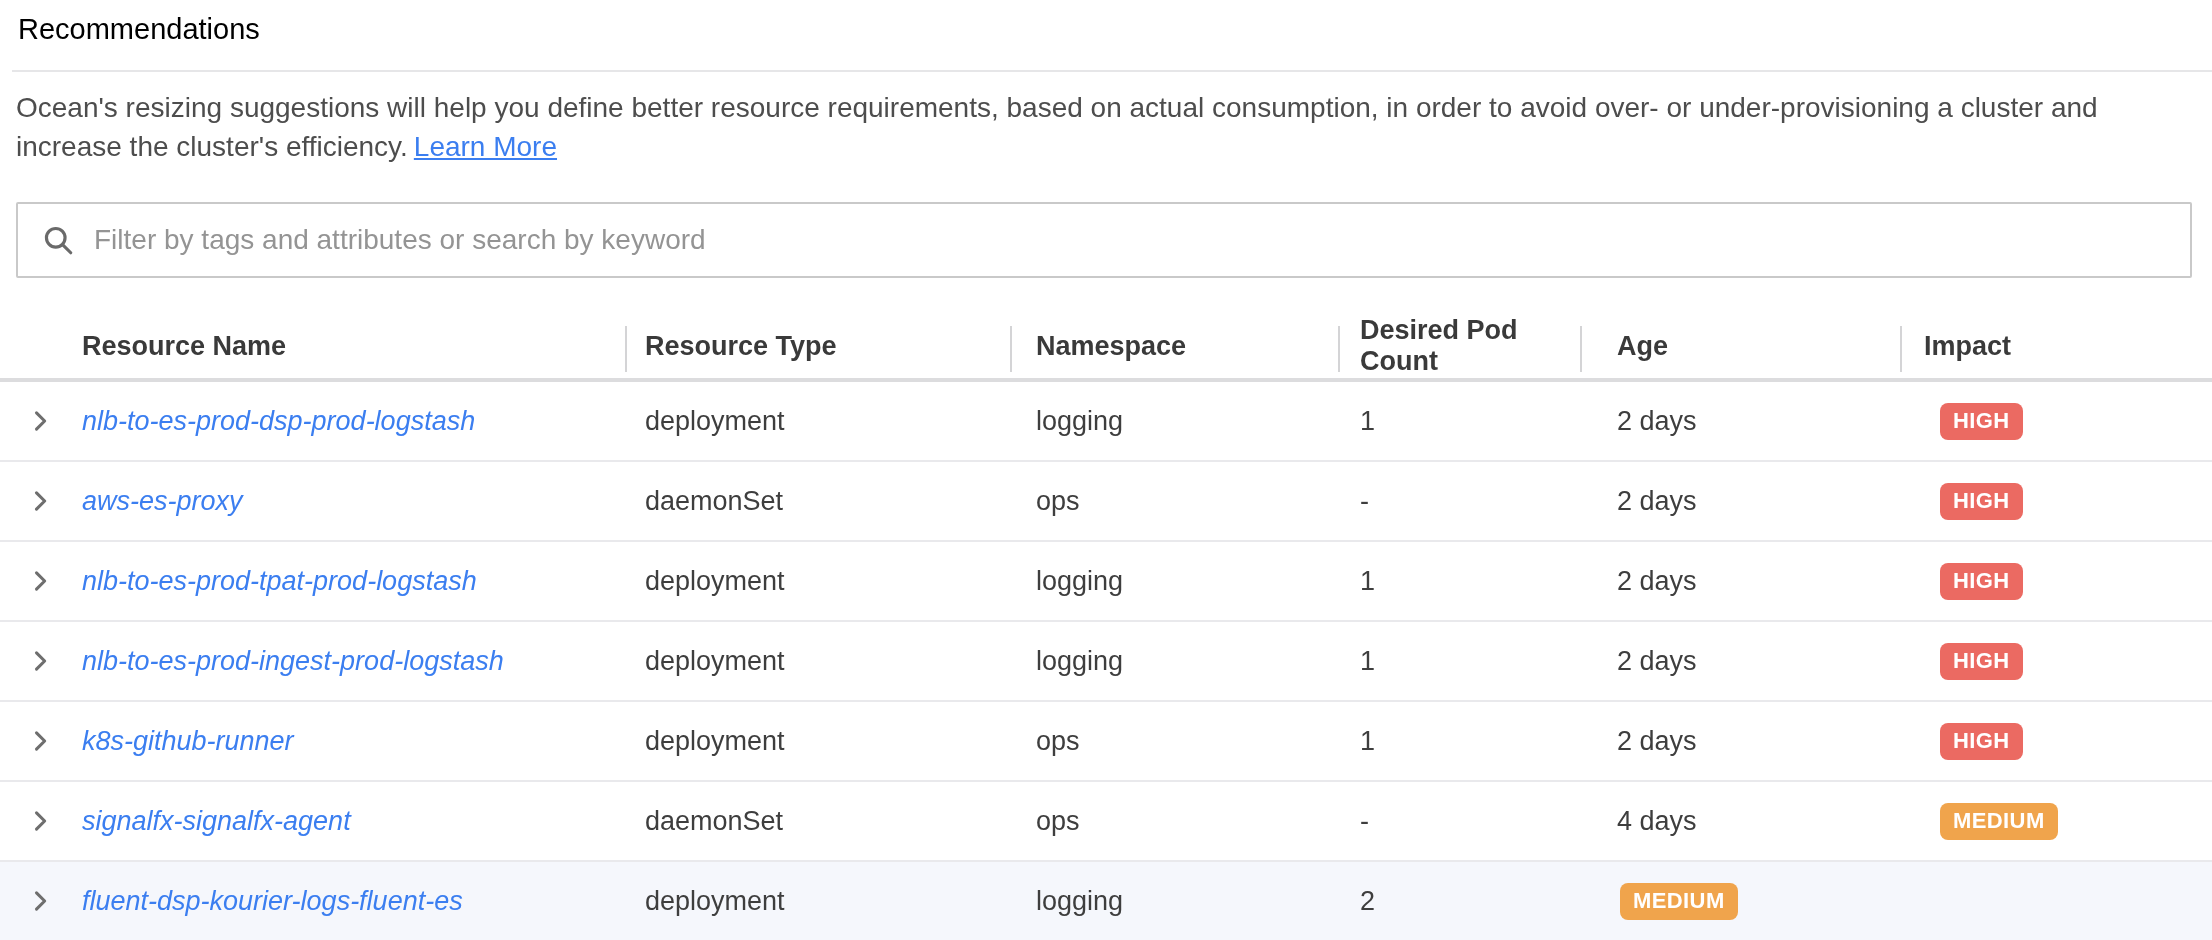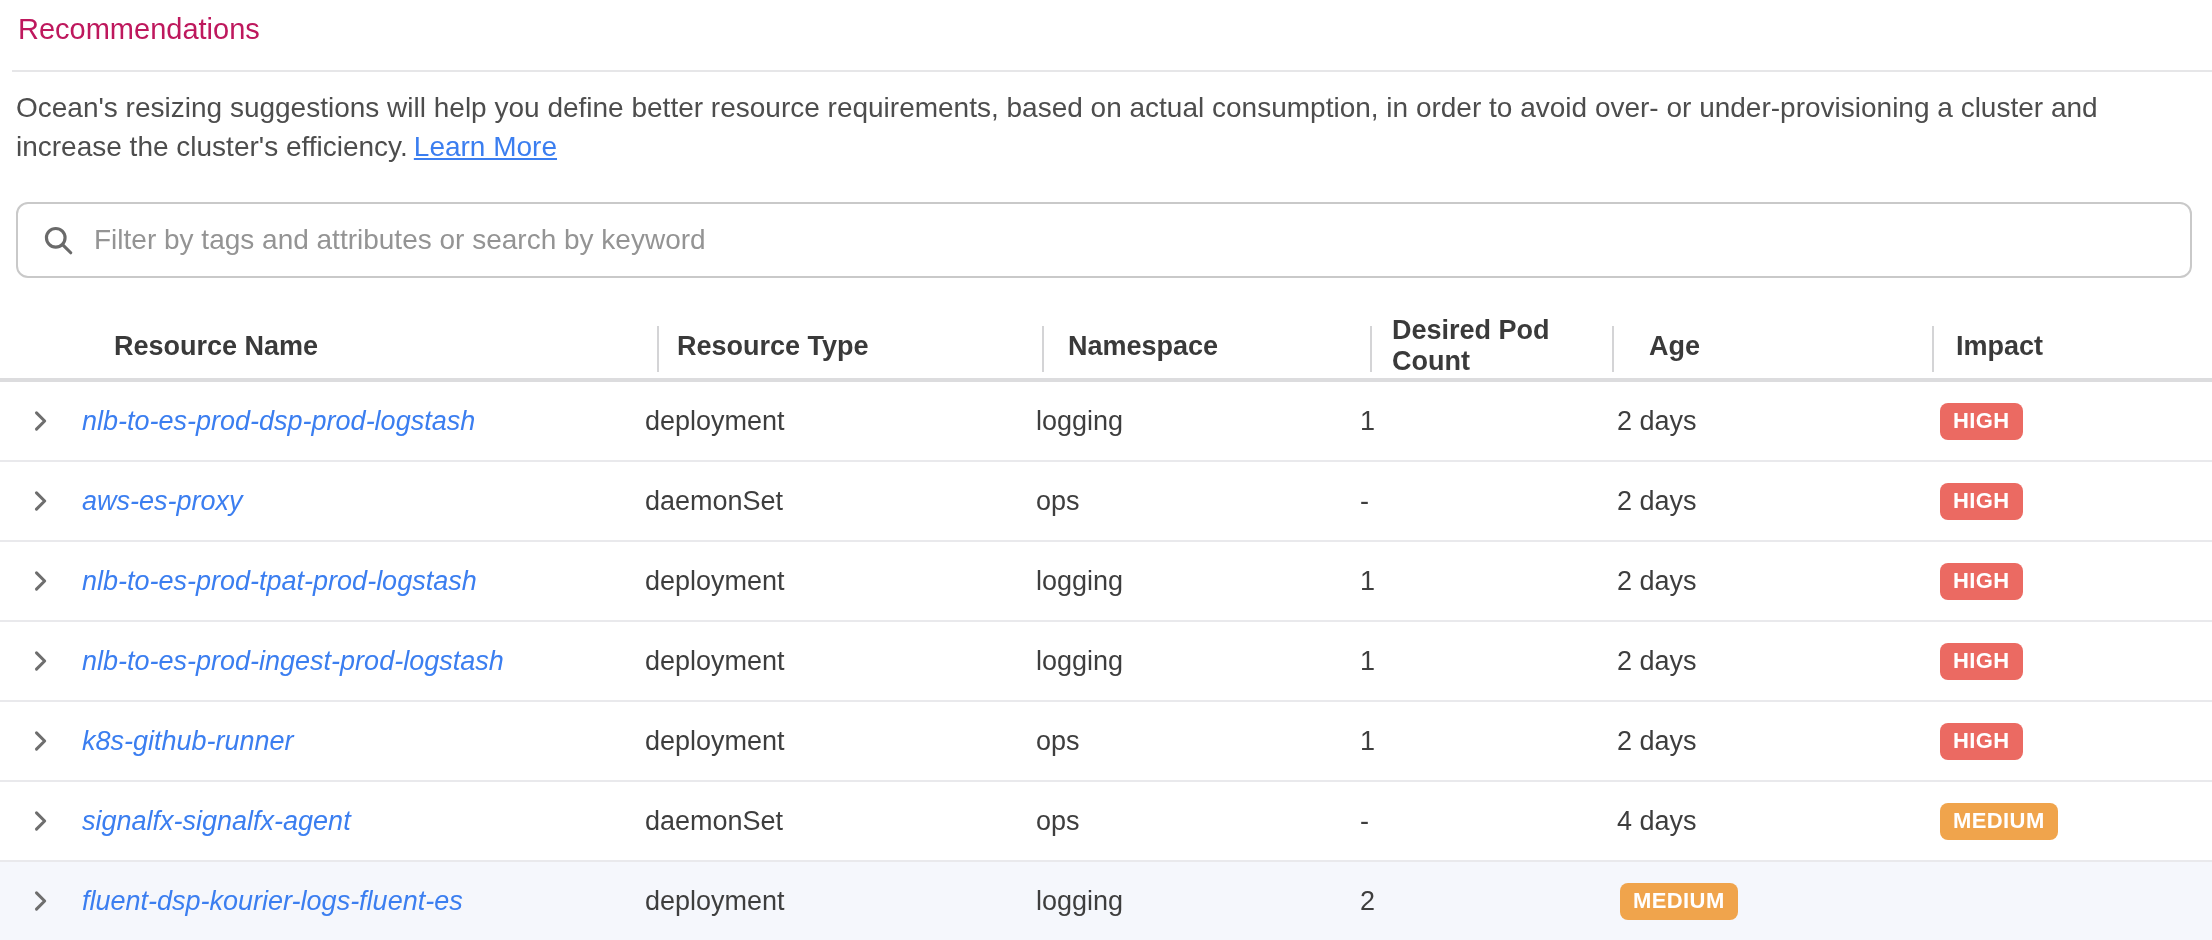--- a/index.html
+++ b/index.html
@@ -12,21 +12,21 @@
     color: #3f3f3f;
   }
   .page { width: 2212px; height: 940px; position: relative; }
 
   
   .page-title {
     padding: 12px 0 0 18px;
     font-size: 29px;
     line-height: 34px;
     font-weight: 400;
-    color: #be185d;
+    color: #000000;
   }
   .title-divider {
     margin: 24px 0 0 12px;
     border: none;
     border-top: 2px solid #e6e6e8;
     height: 0;
   }
 
   
   .description {
@@ -42,21 +42,21 @@
     margin-left: 6px;
     margin-top: 44px;
   }
 
   
   .search-box {
     margin: 36px 0 0 16px;
     width: 2176px;
     height: 76px;
     border: 2px solid #c9c9c9;
-    border-radius: 12px;
+    border-radius: 2px;
     display: flex;
     align-items: center;
     padding-left: 22px;
     background: #fff;
   }
   .search-box svg { flex: none; }
   .search-input {
     flex: 1;
     border: none;
     outline: none;
@@ -71,21 +71,20 @@
   
   .table { margin-top: 36px; width: 2212px; }
   .thead {
     display: flex;
     align-items: center;
     height: 68px;
     border-bottom: 4px solid #dcdcde;
     font-weight: 700;
     font-size: 27px;
     color: #3a3a3a;
-    padding-left: 32px;
   }
   .th { position: relative; height: 100%; display: flex; align-items: center; }
   .th.sep::before {
     content: "";
     position: absolute;
     left: 0; top: 12px;
     width: 2px; height: 46px;
     background: #d4d4d6;
   }
   .row {

